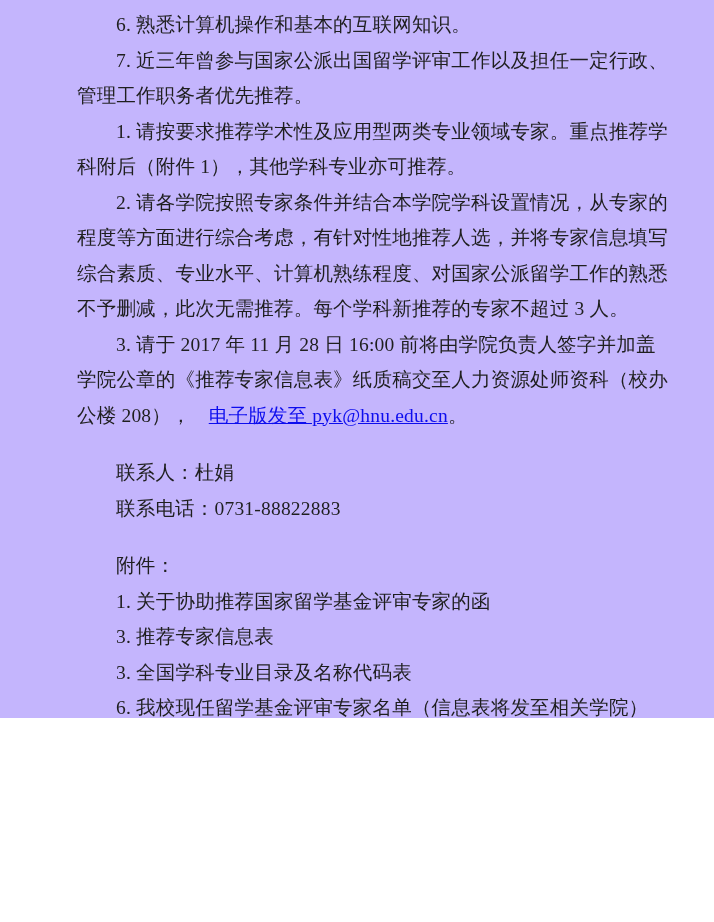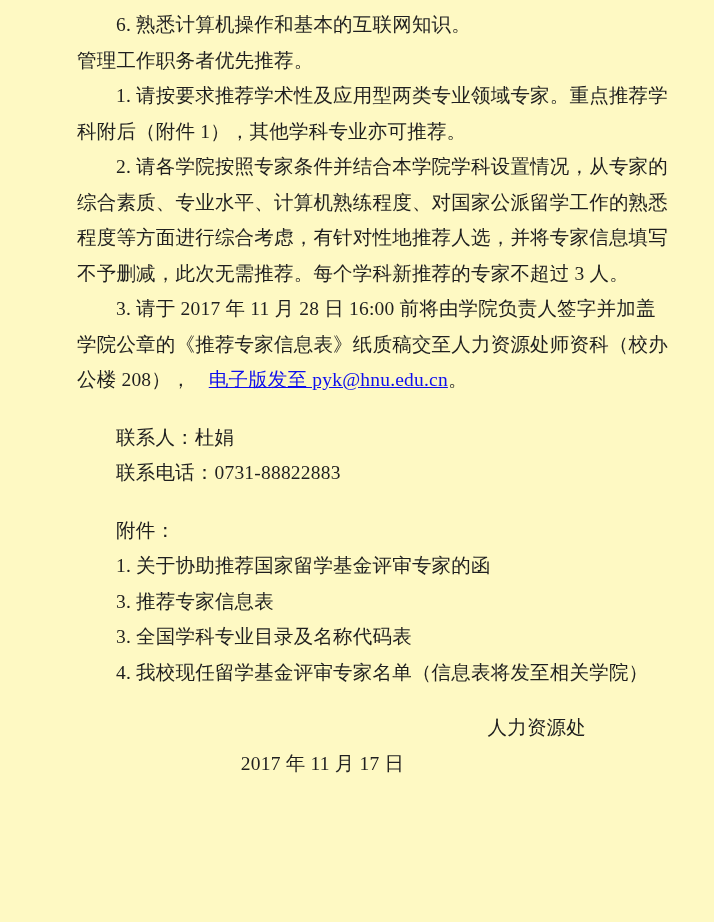--- a/index.html
+++ b/index.html
@@ -3,22 +3,22 @@
 <meta charset="utf-8">
 <style>
   html, body {
     margin: 0;
     padding: 0;
     background: #ffffff;
   }
   .page {
     position: relative;
     width: 714px;
-    height: 922px;
-    background: #fef9c3;
+    height: 718px;
+    background: #c4b5fd;
     overflow: hidden;
     font-family: "Liberation Serif", "DejaVu Serif", serif;
     color: #1f1f1f;
   }
   .content {
     position: absolute;
     left: 77px;
     top: 7px;
     width: 578px;
   }
@@ -48,40 +48,41 @@
     margin-left: 18px;
   }
 </style>
 </head>
 <body>
 
 <div class="page">
   <div class="content">
 
     <div class="line indent">6. 熟悉计算机操作和基本的互联网知识。</div>
+    <div class="line indent">7. 近三年曾参与国家公派出国留学评审工作以及担任一定行政、</div>
     <div class="line">管理工作职务者优先推荐。</div>
     <div class="line indent">1. 请按要求推荐学术性及应用型两类专业领域专家。重点推荐学</div>
     <div class="line">科附后（附件 1），其他学科专业亦可推荐。</div>
     <div class="line indent">2. 请各学院按照专家条件并结合本学院学科设置情况，从专家的</div>
+    <div class="line">程度等方面进行综合考虑，有针对性地推荐人选，并将专家信息填写</div>
     <div class="line">综合素质、专业水平、计算机熟练程度、对国家公派留学工作的熟悉</div>
-    <div class="line">程度等方面进行综合考虑，有针对性地推荐人选，并将专家信息填写</div>
     <div class="line">不予删减，此次无需推荐。每个学科新推荐的专家不超过 3 人。</div>
     <div class="line indent">3. 请于 2017 年 11 月 28 日 16:00 前将由学院负责人签字并加盖</div>
     <div class="line">学院公章的《推荐专家信息表》纸质稿交至人力资源处师资科（校办</div>
 
     <div class="line">
       <span>公楼 208），</span><span class="email-link">电子版发至 pyk@hnu.edu.cn</span><span>。</span>
     </div>
 
     <div class="line indent gap-2line">联系人：杜娟</div>
     <div class="line indent">联系电话：0731-88822883</div>
 
     <div class="line indent gap-2line">附件：</div>
     <div class="line indent">1. 关于协助推荐国家留学基金评审专家的函</div>
     <div class="line indent">3. 推荐专家信息表</div>
     <div class="line indent">3. 全国学科专业目录及名称代码表</div>
-    <div class="line indent">4. 我校现任留学基金评审专家名单（信息表将发至相关学院）</div>
+    <div class="line indent">6. 我校现任留学基金评审专家名单（信息表将发至相关学院）</div>
 
     <div class="line sig-dept gap-sig">人力资源处</div>
     <div class="line sig-date">2017 年 11 月 17 日</div>
 
   </div>
 </div>
 
 </body></html>

